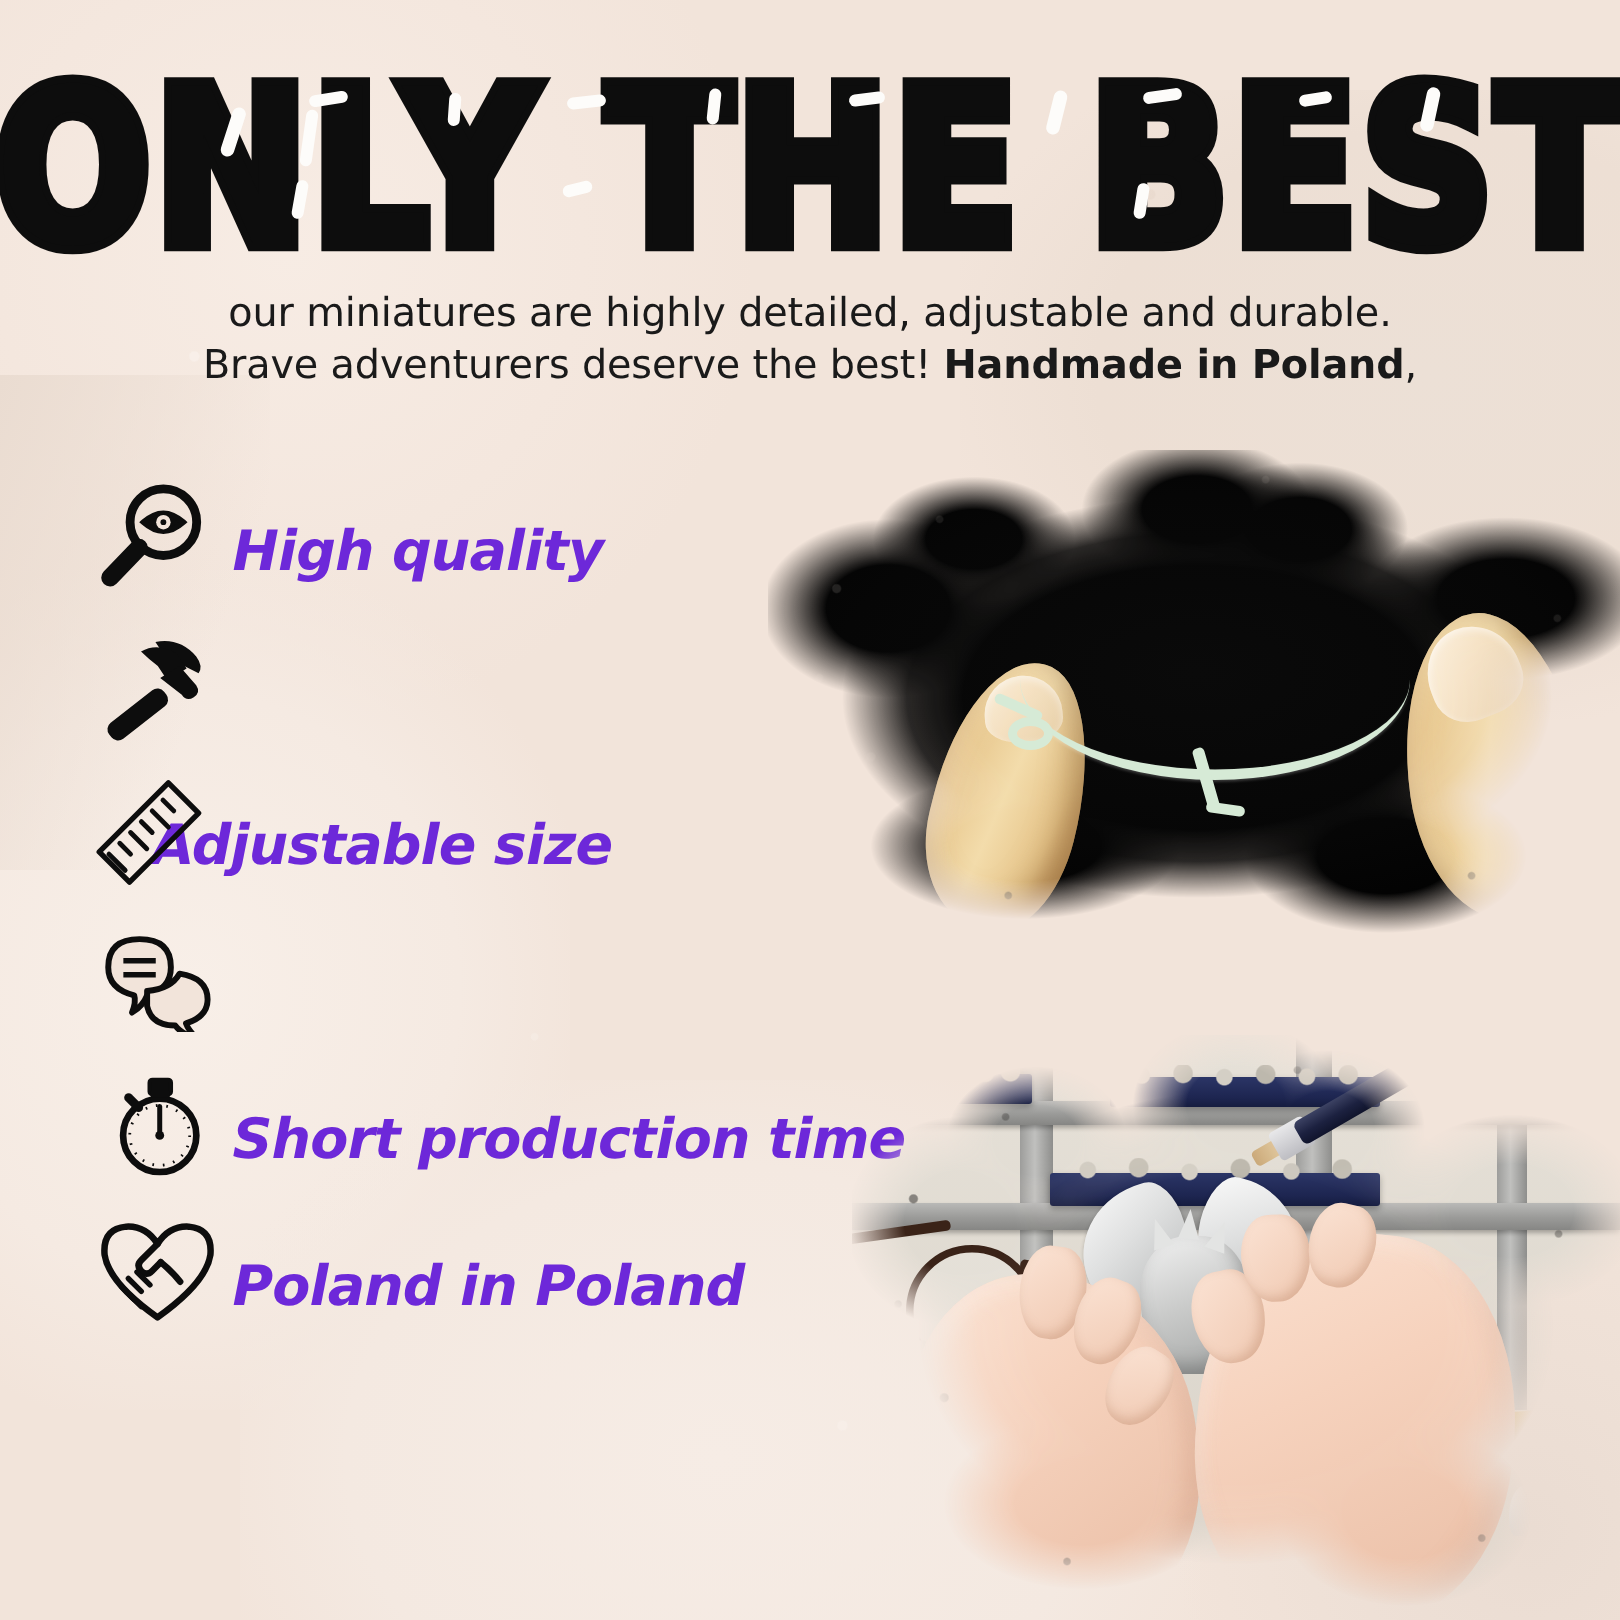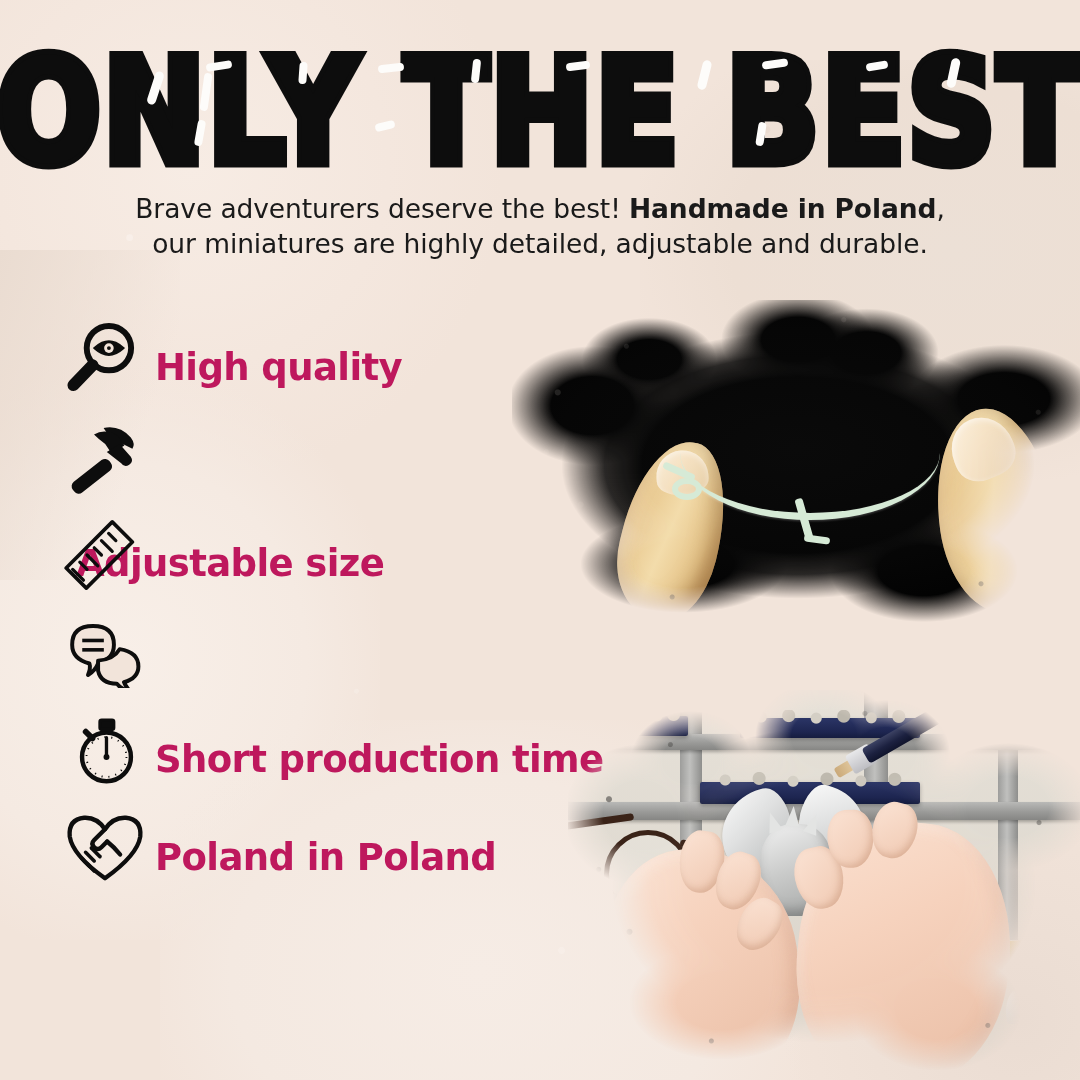--- a/index.html
+++ b/index.html
@@ -98,32 +98,33 @@
   .feature .ficon {
     position:absolute;
     width:78px; height:78px;
     display:flex; align-items:center; justify-content:center;
   }
   .feature .flabel {
     font-family:"DejaVu Sans", sans-serif;
     font-weight:bold;
     font-size:37px;
     letter-spacing:-0.6px;
-    color:#be185d;
+    color:#6d28d9;
     white-space:nowrap;
+    font-style:italic;
   }
   .ficon svg { display:block; width:100%; height:100%; }
 
   
   .f0 .ficon { left:66px;  top:2px;  width:74px; height:74px; }
   .f0 .flabel{ margin-left:155px; }
   .f1 .ficon { left:62px;  top:4px;  width:80px; height:80px; }
   .f1 .flabel{ margin-left:158px; }
   .f2 .ficon { left:64px;  top:0px;  width:72px; height:82px; }
-  .f2 .flabel{ margin-left:76px; }
+  .f2 .flabel{ margin-left:101px; }
   .f3 .ficon { left:66px;  top:4px;  width:80px; height:72px; }
   .f3 .flabel{ margin-left:158px; }
   .f4 .ficon { left:68px;  top:2px;  width:74px; height:78px; }
   .f4 .flabel{ margin-left:155px; }
   .f5 .ficon { left:64px;  top:4px;  width:82px; height:72px; }
   .f5 .flabel{ margin-left:155px; }
 
   
   .photo {
     position:absolute;
@@ -355,24 +356,24 @@
   <div class="gloss" style="left:375px; top:122px; width:20px; height:8px;  transform:rotate(-14deg); border-radius:5px;"></div>
   <div class="gloss" style="left:472px; top:59px;  width:8px;  height:24px; transform:rotate(6deg);   border-radius:5px;"></div>
   <div class="gloss" style="left:566px; top:62px;  width:24px; height:8px;  transform:rotate(-7deg);  border-radius:5px;"></div>
   <div class="gloss" style="left:700px; top:60px; width:9px;  height:30px; transform:rotate(14deg);  border-radius:6px;"></div>
   <div class="gloss" style="left:762px; top:60px; width:26px; height:8px;  transform:rotate(-8deg);  border-radius:5px;"></div>
   <div class="gloss" style="left:757px; top:122px;width:8px;  height:24px; transform:rotate(9deg);   border-radius:5px;"></div>
   <div class="gloss" style="left:866px; top:62px; width:22px; height:8px;  transform:rotate(-9deg);  border-radius:5px;"></div>
   <div class="gloss" style="left:949px; top:58px; width:9px;  height:30px; transform:rotate(12deg);  border-radius:6px;"></div>
 
   <div id="subtitle">
+    <div>our miniatures are highly detailed, adjustable and durable.</div>
     <div>
       <span>Brave adventurers deserve the best! </span><span class="strong">Handmade in Poland</span><span>,</span>
     </div>
-    <div>our miniatures are highly detailed, adjustable and durable.</div>
   </div>
 
   <div id="features">
 
     <div class="feature f0">
       <span class="ficon">
         <svg viewBox="0 0 100 100" fill="none" stroke="#0d0d0d" stroke-width="8">
           <circle cx="58" cy="38" r="30" fill="none"></circle>
           <path d="M36 61 L10 88" stroke-width="16" stroke-linecap="round"></path>
           <path d="M40 38 q18 -16 36 0 q-18 16 -36 0 z" fill="#0d0d0d" stroke-width="5"></path>

